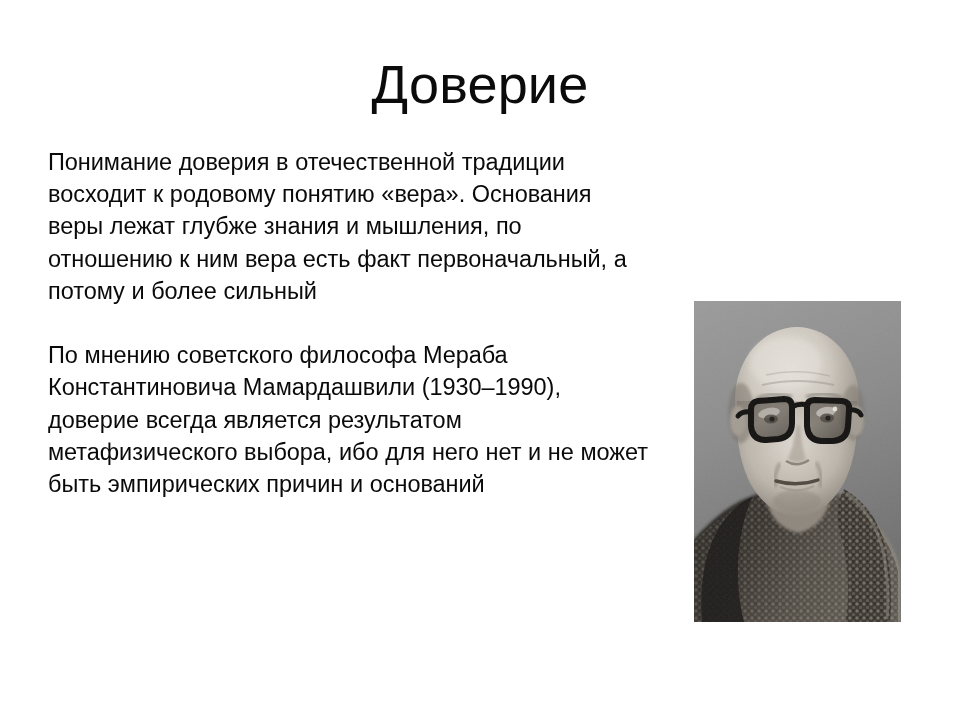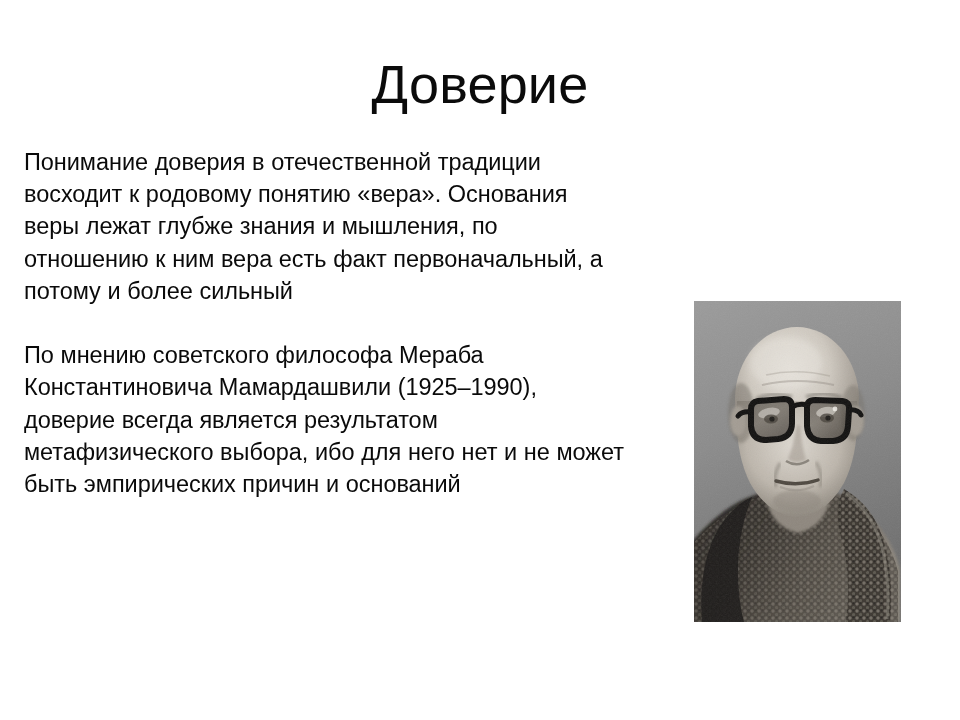--- a/index.html
+++ b/index.html
@@ -35,21 +35,21 @@
     font-weight: 400;
     line-height: 64px;
     letter-spacing: 0.2px;
     color: #0b0b0b;
     white-space: nowrap;
   }
 
   
   .body-column {
     position: absolute;
-    left: 24px;
+    left: 48px;
     top: 146px;
     width: 600px;
   }
 
   .para {
     font-family: "Liberation Sans", "DejaVu Sans", sans-serif;
     font-size: 23.5px;
     line-height: 32.2px;
     font-weight: 400;
     color: #0a0a0a;
@@ -86,21 +86,21 @@
 </style>
 </head>
 <body>
 
 <div class="slide">
 
   <div class="slide-title">Доверие</div>
 
   <div class="body-column">
     <p class="para">Понимание доверия в отечественной традиции восходит к родовому понятию «вера». Основания веры лежат глубже знания и мышления, по отношению к ним вера есть факт первоначальный, а потому и более сильный</p>
-    <p class="para"> По мнению советского философа Мераба Константиновича Мамардашвили (1925–1990), доверие всегда является результатом метафизического выбора, ибо для него нет и не может быть эмпирических причин и оснований</p>
+    <p class="para"> По мнению советского философа Мераба Константиновича Мамардашвили (1930–1990), доверие всегда является результатом метафизического выбора, ибо для него нет и не может быть эмпирических причин и оснований</p>
   </div>
 
   <div class="portrait-frame">
     <svg viewBox="0 0 207 321" xmlns="http://www.w3.org/2000/svg">
       <defs>
         <linearGradient id="bgGrad" x1="0" y1="0" x2="0.25" y2="1">
           <stop offset="0%" stop-color="#9b9b9b"></stop>
           <stop offset="45%" stop-color="#8b8b8b"></stop>
           <stop offset="100%" stop-color="#6e6e6e"></stop>
         </linearGradient>

